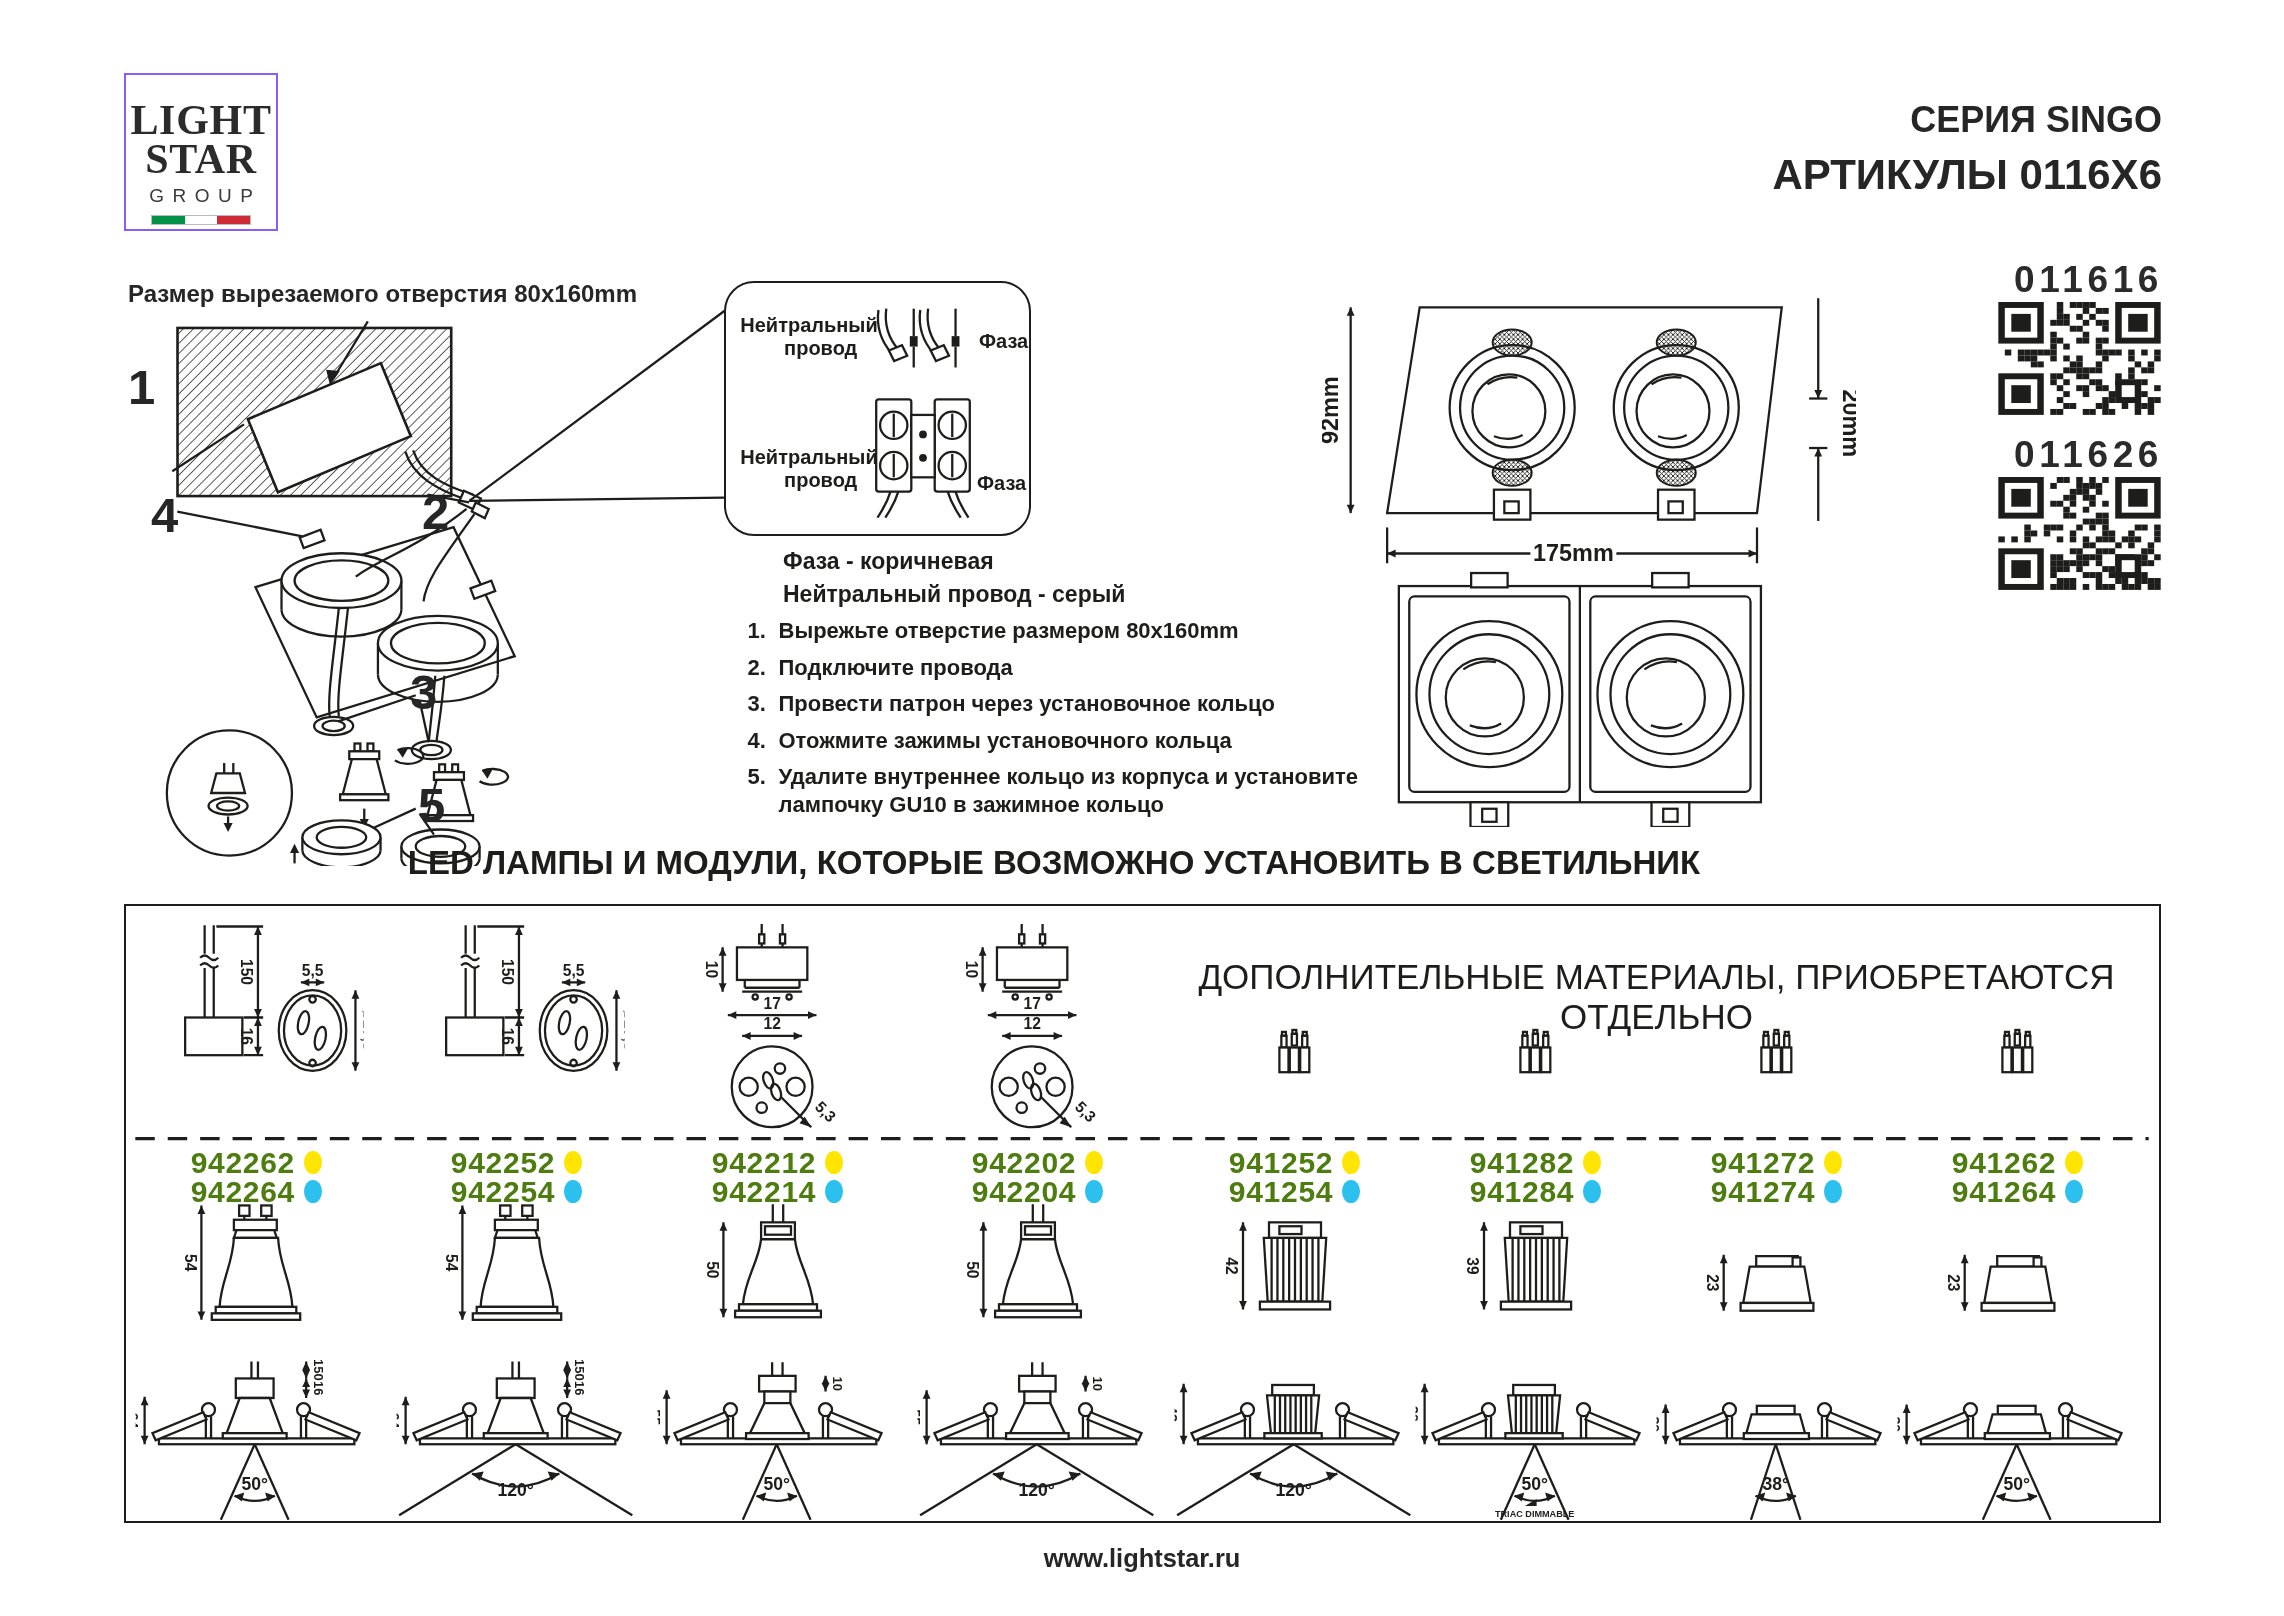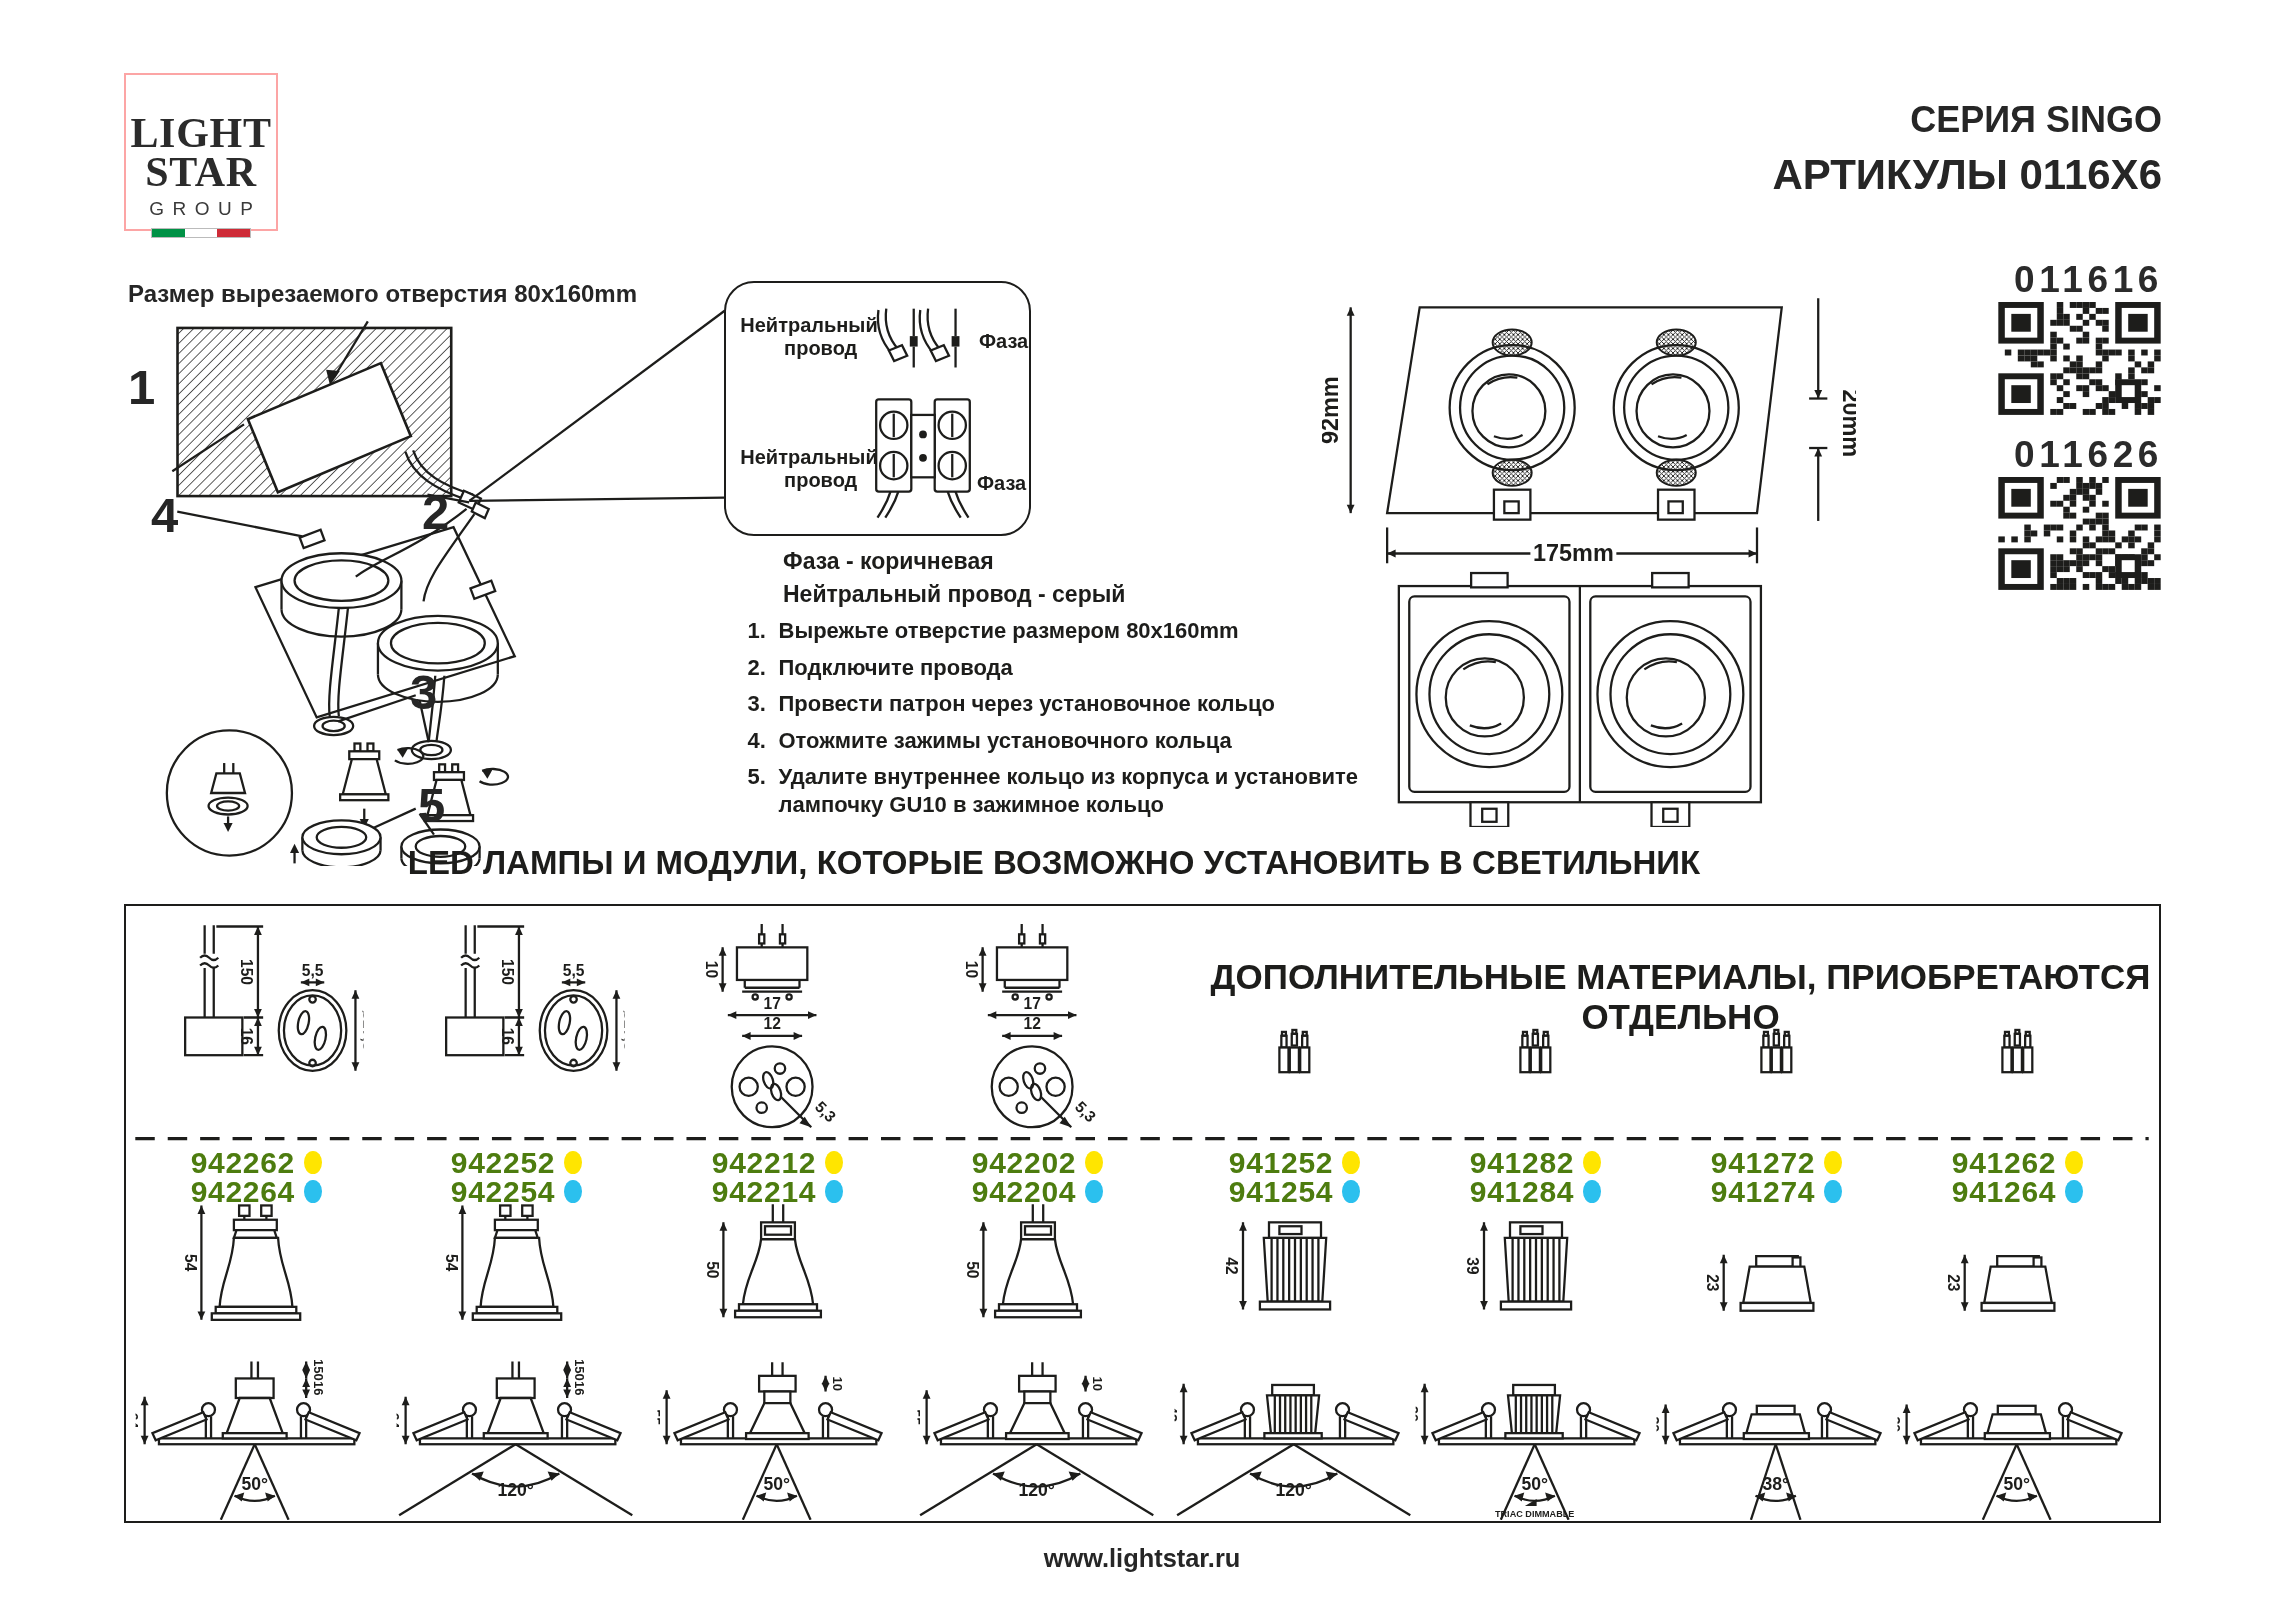--- a/index.html
+++ b/index.html
@@ -4,22 +4,22 @@
 <style>
   html,body{margin:0;padding:0;background:#fff;}
   #page{position:relative;width:2284px;height:1616px;background:#fff;overflow:hidden;
         font-family:"Liberation Sans",sans-serif;color:#222;}
   .abs{position:absolute;}
   svg .ln{stroke:#1d1d1b;stroke-width:3.5;fill:none;}
   svg .shp{stroke:#1d1d1b;stroke-width:3.5;fill:#fff;}
   svg text{font-family:"Liberation Sans",sans-serif;fill:#1d1d1b;}
 
   
-  .logo-box{left:124px;top:73px;width:154px;height:158px;border:2px solid #fca5a5;
-            text-align:center;box-sizing:border-box;padding-top:39px;}
+  .logo-box{left:124px;top:73px;width:154px;height:158px;border:2px solid #8b5cf6;
+            text-align:center;box-sizing:border-box;padding-top:26px;}
   .logo-light,.logo-star{font-family:"Liberation Serif",serif;font-weight:700;font-size:42px;
             line-height:0.92;color:#2b2b2b;letter-spacing:0.7px;}
   .logo-group{font-size:19px;letter-spacing:8.5px;color:#3a3a3a;margin-top:6.5px;text-indent:8.5px;}
   .logo-flag{width:98px;height:8.5px;margin:7.8px auto 0;display:flex;border:0.7px solid #bbb;}
   .logo-flag span{flex:1;height:100%;}
   .doc-title{left:327px;top:92px;font-size:44px;font-weight:700;line-height:1.3;
              letter-spacing:-0.7px;color:#262626;}
   .series{left:1576px;top:99px;width:586px;text-align:right;color:#262626;}
   .series-name{font-size:36px;font-weight:700;}
   .series-art{font-size:42px;font-weight:700;margin-top:10.4px;}
@@ -37,21 +37,21 @@
   .steps li{margin-bottom:9px;line-height:1.25;padding-left:6.5px;}
 
   
   .sku-code{width:169px;text-align:right;font-size:37px;font-weight:700;letter-spacing:4.6px;color:#2b2b2b;}
   .qr{width:163px;height:113px;}
 
   
   .led-heading{left:0;top:844px;width:2108px;text-align:center;font-size:33px;font-weight:600;
                color:#1d1d1b;letter-spacing:0px;}
   .lamps-box{left:124px;top:904px;width:2037px;height:619px;border:2.3px solid #1d1d1b;box-sizing:border-box;}
-  .extras-title{left:1055px;top:51px;width:951px;text-align:center;font-size:35px;font-weight:700;color:#1d1d1b;margin-left:24px;}
+  .extras-title{left:1055px;top:51px;width:951px;text-align:center;font-size:35px;font-weight:400;color:#1d1d1b;}
   .lamp-col{position:absolute;top:0;width:241px;height:614px;}
   .col-socket{position:absolute;top:14.3px;left:50%;transform:translateX(-50%);}
   .col-conn{position:absolute;top:122px;left:50%;transform:translateX(-50%);}
   .col-codes{position:absolute;top:242px;width:100%;}
   .code-row{display:flex;justify-content:center;align-items:center;gap:9px;height:29px;}
   .code-row .code{font-size:30px;font-weight:600;color:#4d7c0f;letter-spacing:0.7px;}
   .dot{width:18px;height:23.4px;border-radius:50%;display:inline-block;}
   .col-lamp{position:absolute;top:294px;left:50%;transform:translateX(-50%);}
   .col-inst{position:absolute;top:454px;left:50%;transform:translateX(-50%);}
 

